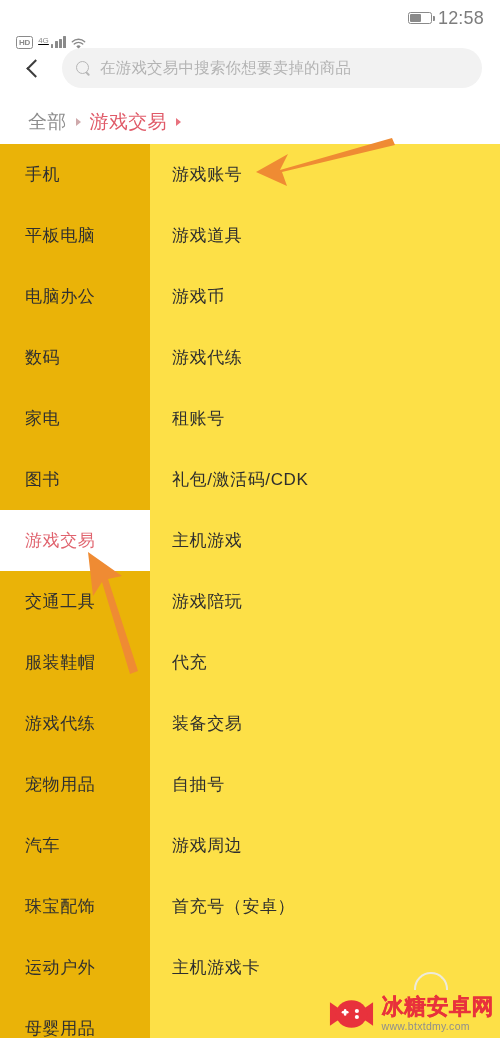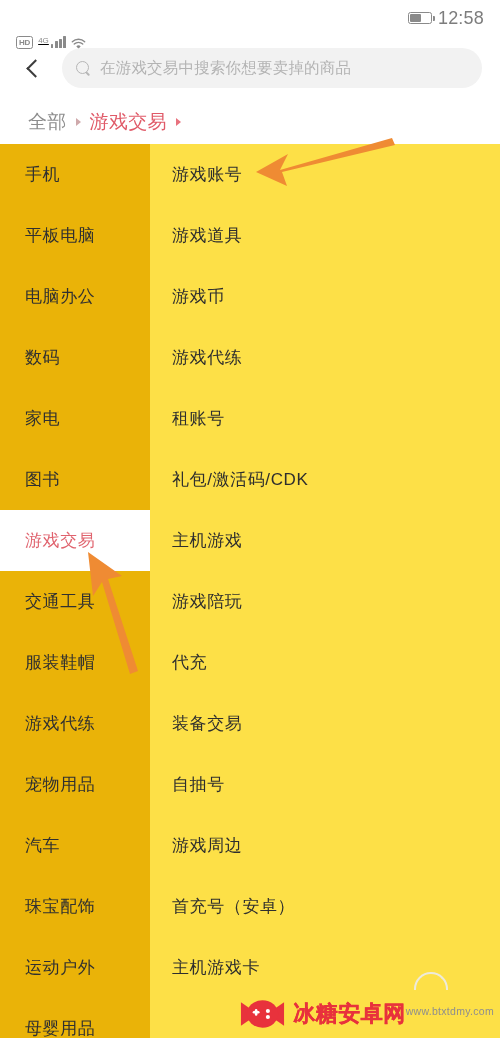--- a/index.html
+++ b/index.html
@@ -114,21 +114,21 @@
   .arrow-svg { position:absolute; pointer-events:none; }
   #arrow-top { left:240px; top:132px; }
   #arrow-bottom { left:70px; top:538px; }
 
   
   .watermark {
     position:absolute; right:6px; bottom:4px;
     display:flex; align-items:center; gap:7px;
   }
   .wm-logo { width:47px; height:40px; flex:0 0 auto; }
-  .wm-text { display:flex; flex-direction:row; line-height:1; }
+  .wm-text { display:flex; flex-direction:column; line-height:1; }
   .wm-main {
     font-size:22px; font-weight:bold; color:#e8323c; letter-spacing:0.5px;
     -webkit-text-stroke:0.4px #e8323c;
   }
   .wm-sub { font-size:10.5px; color:#8e8e8e; margin-top:3px; letter-spacing:0.3px; }
   .ghost {
     position:absolute; right:52px; bottom:48px;
     width:34px; height:18px; border:2px solid #ececec;
     border-bottom:none; border-radius:18px 18px 0 0; opacity:.9;
   }

